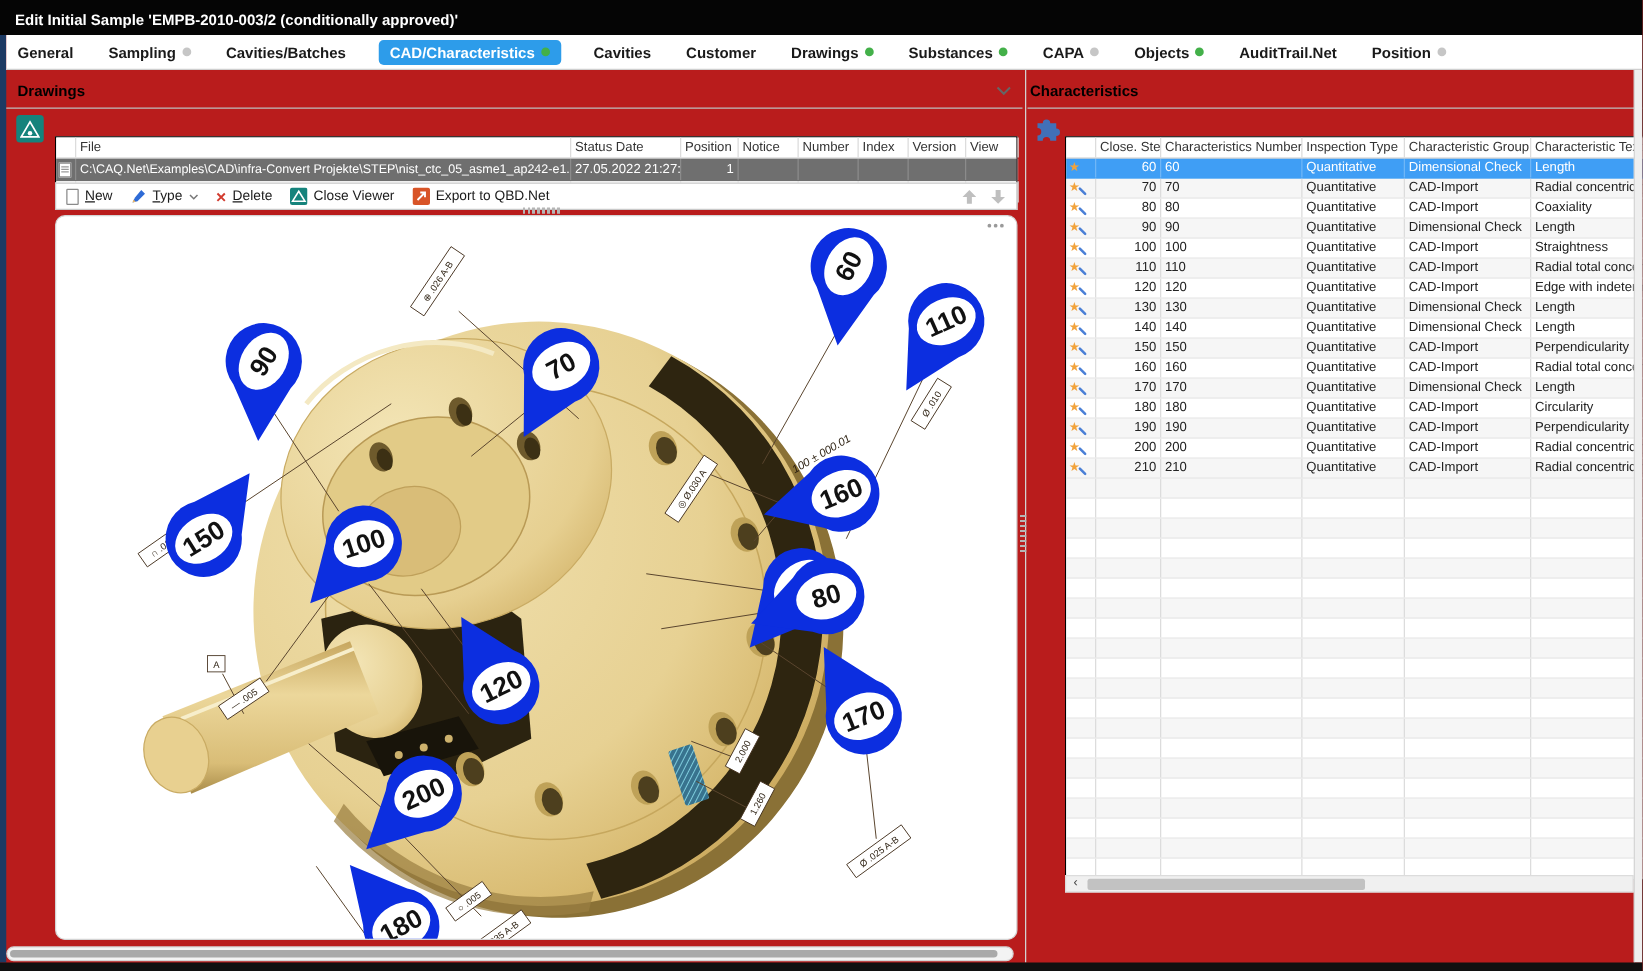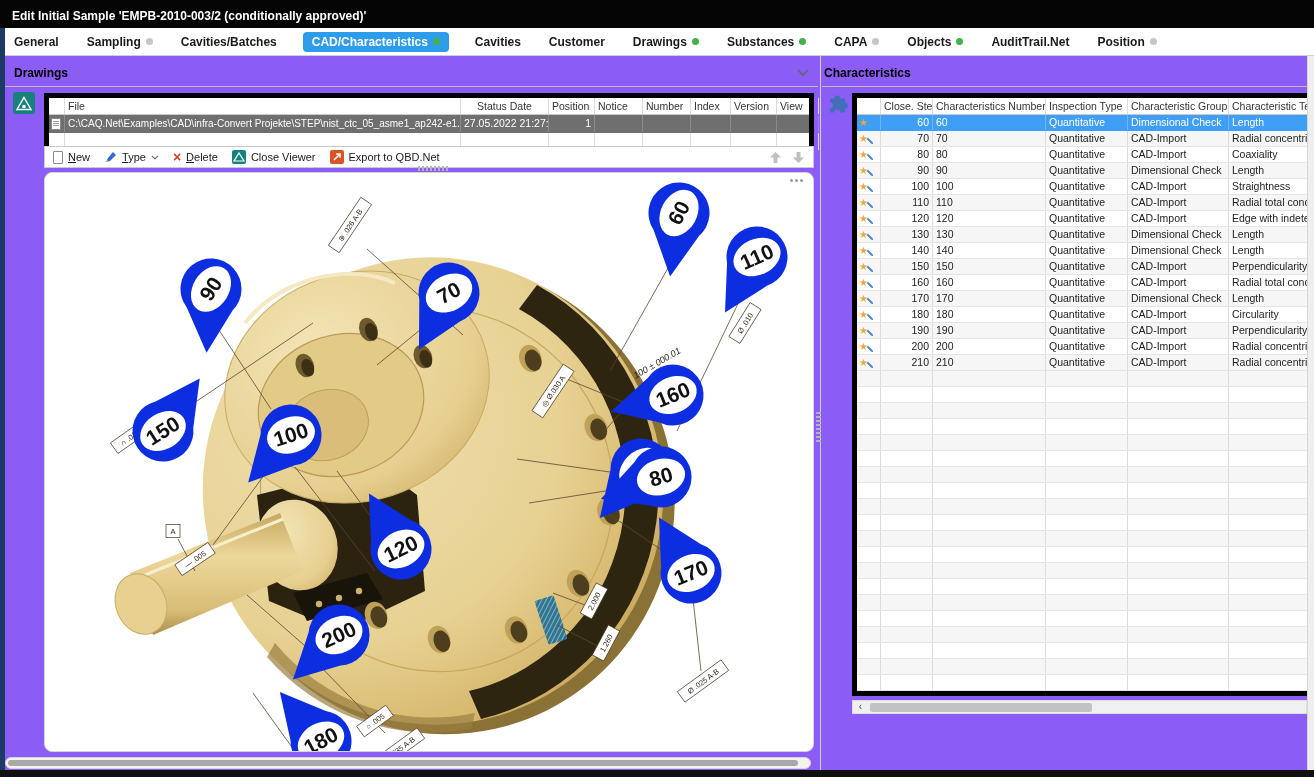--- a/index.html
+++ b/index.html
@@ -1,17 +1,17 @@
 <!DOCTYPE html>
 <html><head>
 <meta charset="utf-8">
 <style>
   html,body{margin:0;padding:0;background:#222;}
   *{box-sizing:border-box;}
-  .app{position:relative;width:1314px;height:777px;background:#8b5cf6;overflow:hidden;
+  .app{position:relative;width:1314px;height:777px;background:#b91c1c;overflow:hidden;
        font-family:"Liberation Sans",sans-serif;-webkit-font-smoothing:antialiased;}
   
   .titlebar{position:absolute;left:0;top:0;width:1314px;height:28px;background:#050505;color:#fff;
             font-size:12px;font-weight:bold;padding:9px 0 0 12px;}
   .left-strip{position:absolute;left:0;top:28px;width:5px;height:742px;background:#1d3a63;}
   .bottom-strip{position:absolute;left:0;top:770px;width:1314px;height:7px;background:#101010;}
   .right-strip{position:absolute;left:1307px;top:56px;width:7px;height:714px;background:#efefef;border-left:1px solid #d6d6d6;}
   
   .tabbar{position:absolute;left:5px;top:28px;width:1309px;height:28px;background:#fff;border-bottom:1px solid #cfcfcf;
           display:flex;align-items:center;gap:24px;padding-left:7px;}
@@ -22,21 +22,21 @@
   .dot.gray{background:#c6c6c6;}
   
   .panel-title{position:absolute;font-size:12px;font-weight:bold;color:#000;}
   .hsep{position:absolute;height:1px;background:#bdbdbd;}
   .chev{position:absolute;}
   
   .teal-icon{position:absolute;left:13px;top:92px;width:22px;height:22px;background:#15837c;border-radius:3px;
              display:flex;align-items:center;justify-content:center;}
   .puzzle-icon{position:absolute;left:826px;top:92px;width:23px;height:23px;display:flex;align-items:center;justify-content:center;}
   
-  .tbl{position:absolute;background:#fff;border:5px solid #000000;}
+  .tbl{position:absolute;background:#fff;border:1px solid #000000;margin-top:16px;}
   .trow{display:flex;height:16px;background:#fff;border-bottom:1px solid #e4e4e4;}
   .trow.alt{background:#f6f6f6;}
   .trow.thead{height:17px;border-bottom:1px solid #c9c9c9;background:#fff;}
   .trow.sel{background:#3f9ef5;color:#fff;border-bottom:1px solid #3f9ef5;}
   .cell{flex:none;font-size:10.5px;line-height:15px;color:#222;padding:0 3px;white-space:nowrap;overflow:hidden;
         border-right:1px solid #dcdcdc;height:100%;}
   .trow.sel .cell{color:#fff;border-right:1px solid rgba(255,255,255,.25);}
   .cell.num{text-align:right;}
   .cell.icon{display:flex;align-items:center;justify-content:flex-start;padding:0 2px;}
   .thead .cell{color:#333;line-height:16px;}
@@ -144,21 +144,21 @@
     <svg width="16" height="15">
         <polygon points="8,1.5 15,13.5 1,13.5" fill="none" stroke="#fff" stroke-width="1.4"></polygon>
       <circle cx="8" cy="10.5" r="1.8" fill="#fff"></circle>
       </svg>
   </div>
 
   <div id="drawings-table" class="tbl" style="left:44px;top:93px;width:770px;">
       <div class="trow thead">
         <div class="cell" style="width: 16px;"></div>
         <div class="cell" style="width: 396px;">File</div>
-        <div class="cell" style="width: 88px; text-align: center;">Status Date</div>
+        <div class="cell" style="width: 88px;">Status Date</div>
         <div class="cell" style="width: 46px;">Position</div>
         <div class="cell" style="width: 48px;">Notice</div>
         <div class="cell" style="width: 48px;">Number</div>
         <div class="cell" style="width: 40px;">Index</div>
         <div class="cell" style="width: 46px;">Version</div>
         <div class="cell" style="width: 42px;">View</div>
       </div>
       <div class="trow selgray">
         <div class="cell icon" style="width: 16px;">
           <div class="doc-ic"></div>

